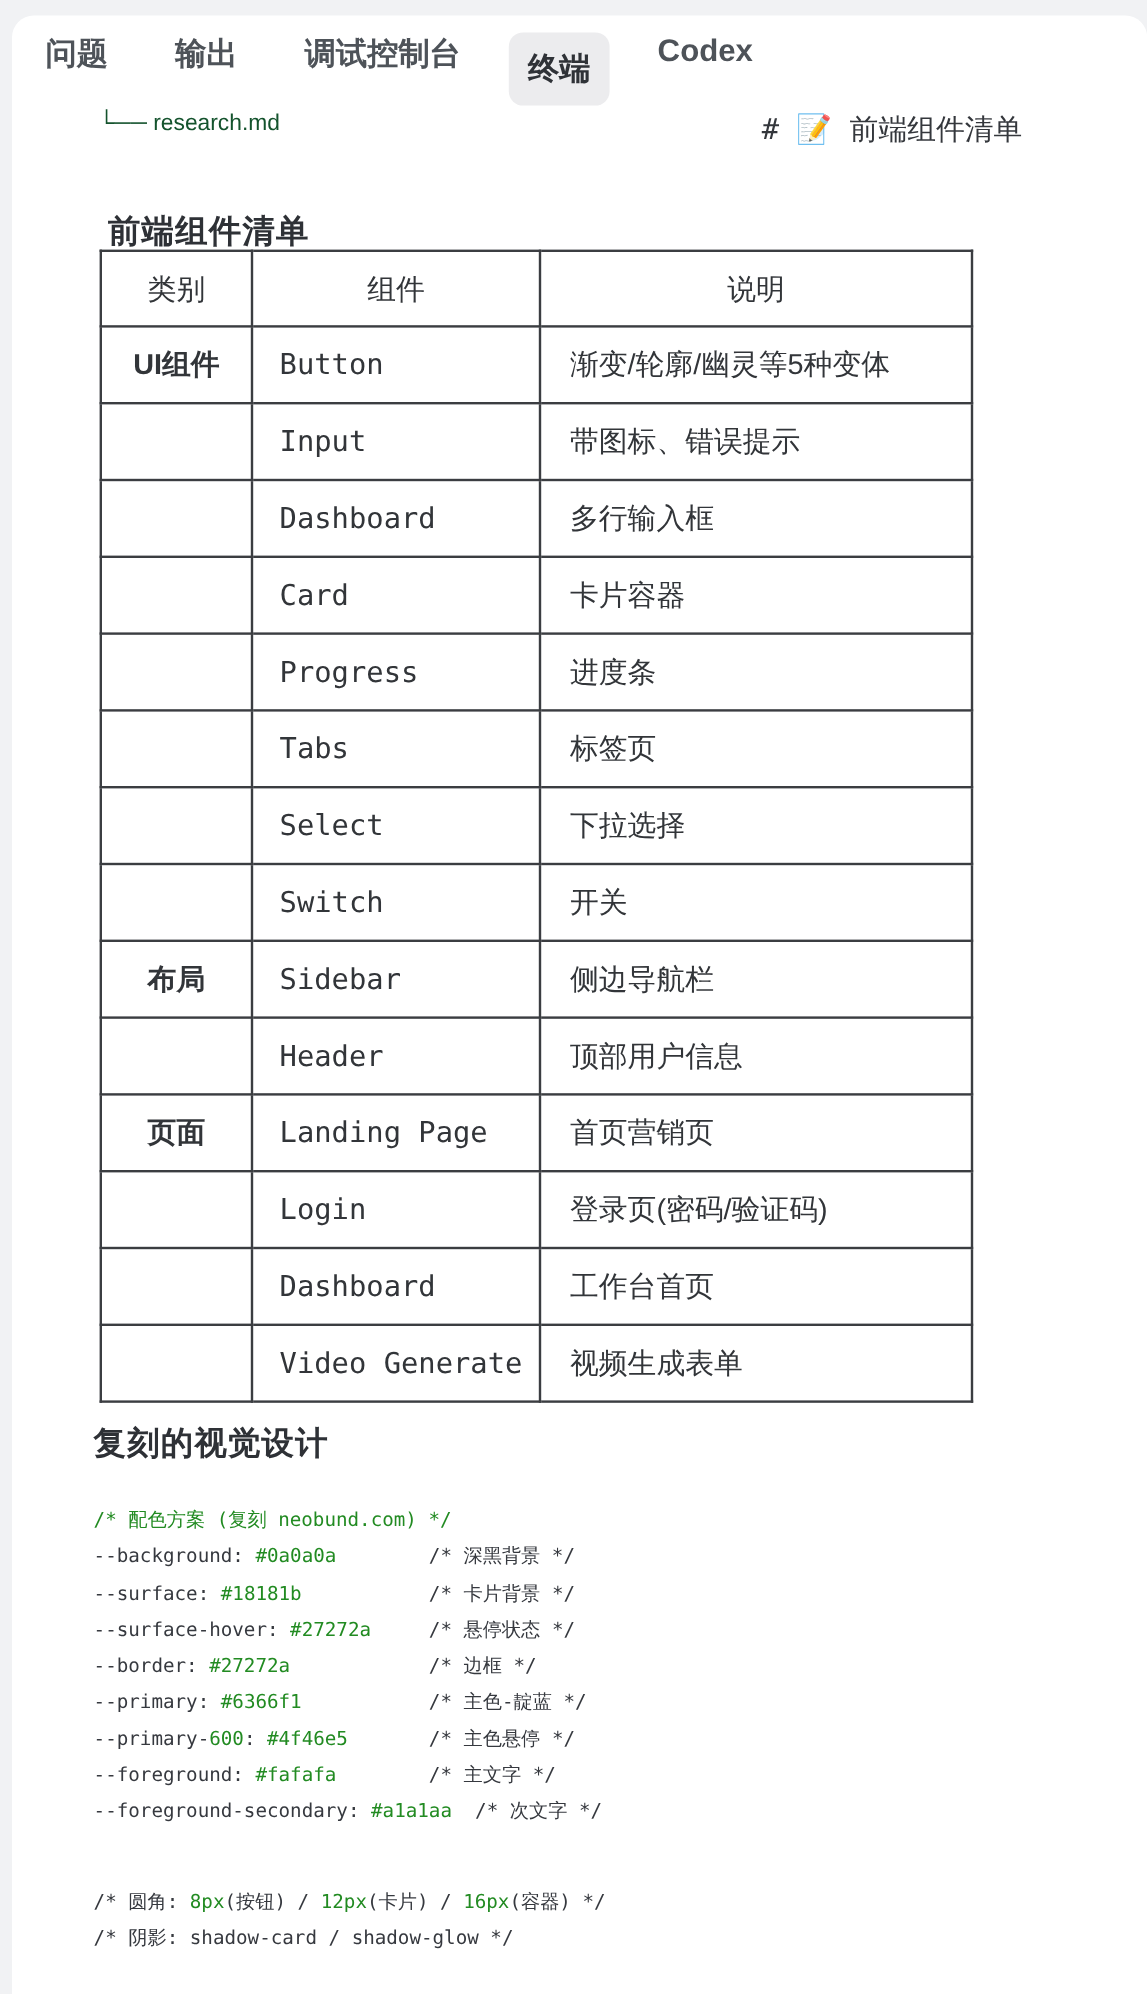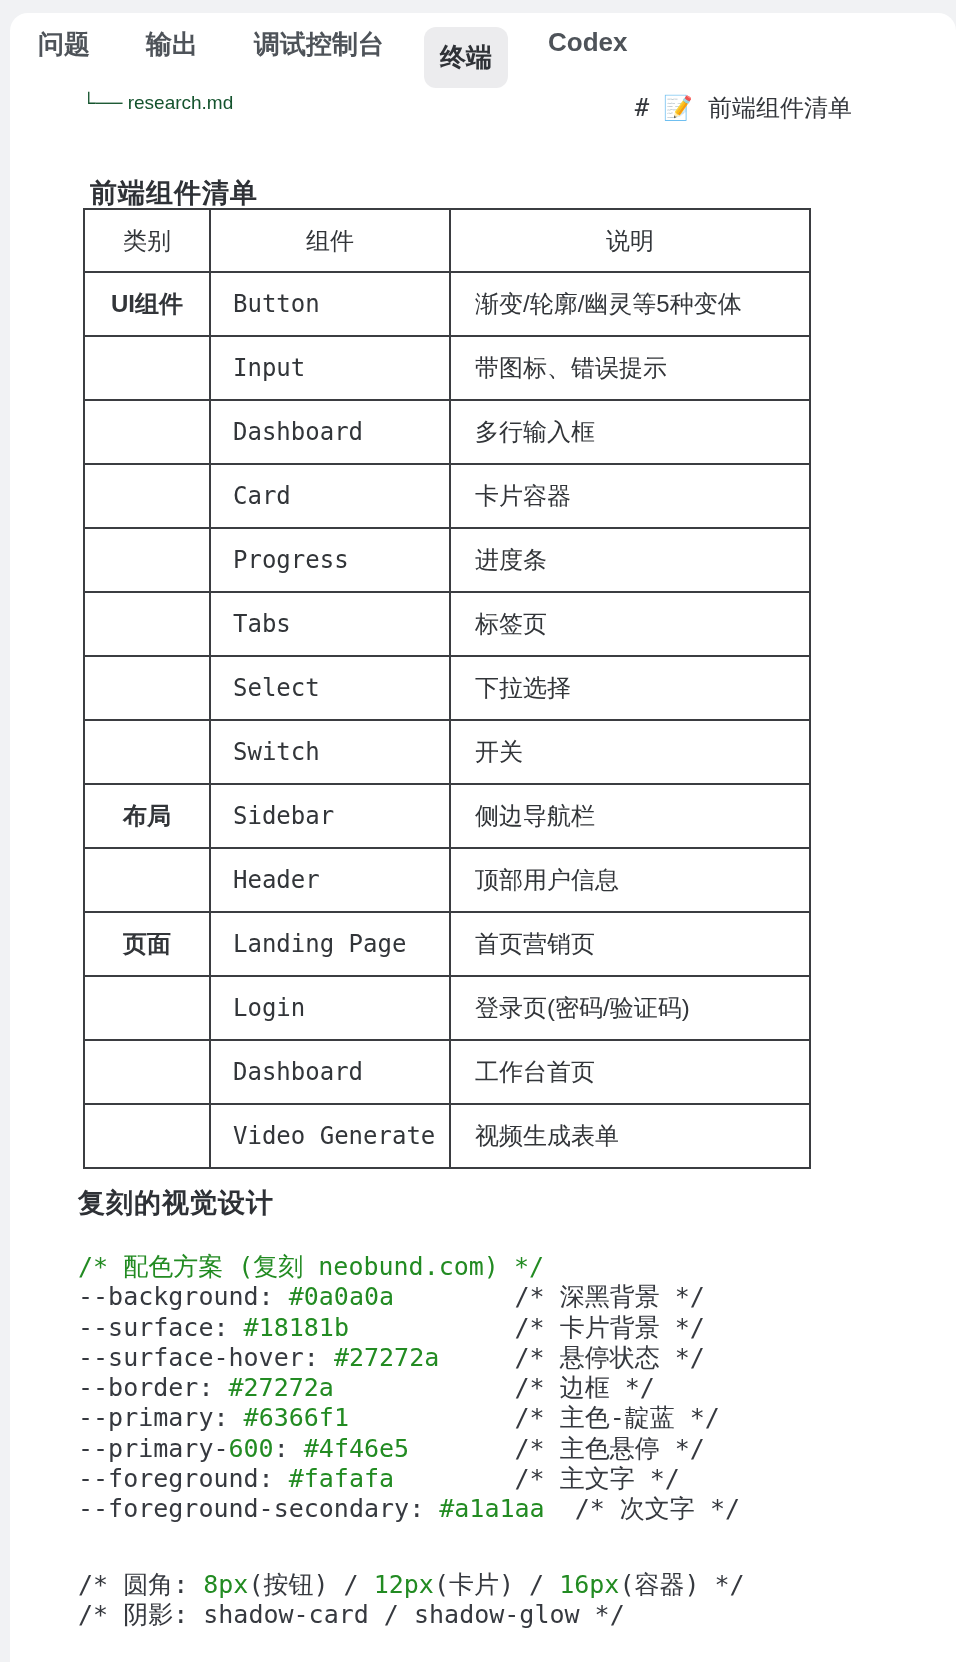--- a/index.html
+++ b/index.html
@@ -58,21 +58,21 @@
   .comp-table td { height:64px; }
   .comp-table td.cat { font-weight:bold; text-align:center; }
   .comp-table td.comp {
     font-family:"DejaVu Sans Mono", monospace; padding-left:22px;border-radius:32px;
   }
   .comp-table td.desc { padding-left:24px; }
   
   .code {
     position:absolute; left:68px;
     font-family:"DejaVu Sans Mono", monospace;
-    font-size:25px; line-height:30.3px; white-space:pre;
+    font-size:16px; line-height:30.3px; white-space:pre;
   }
   .code.block1 { top:1239px; }
   .code.block2 { top:1557px; }
   
   .watermark {
     position:absolute; right:26px; top:1688px;
     font-size:19px; font-weight:bold; letter-spacing:1px;
     color:rgba(158,162,168,0.55); white-space:nowrap;
   }
 </style>

